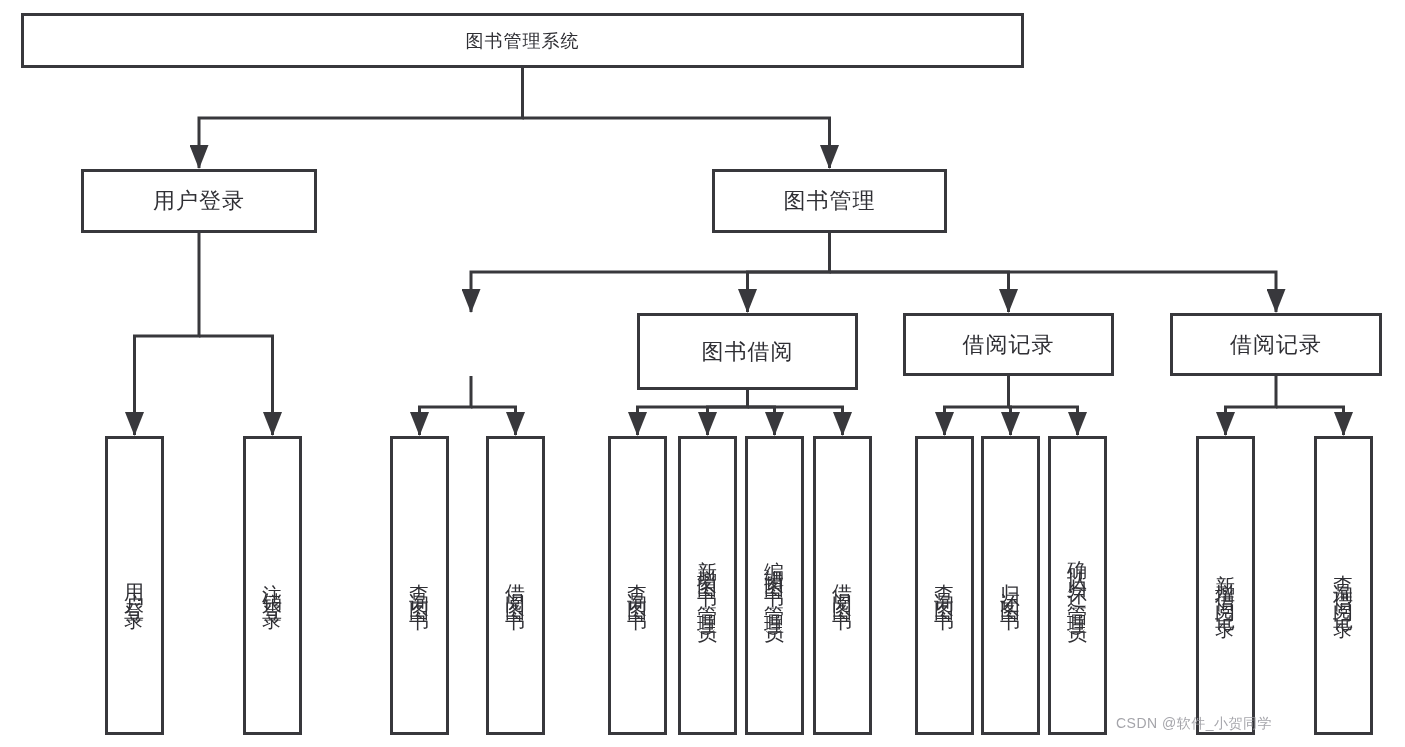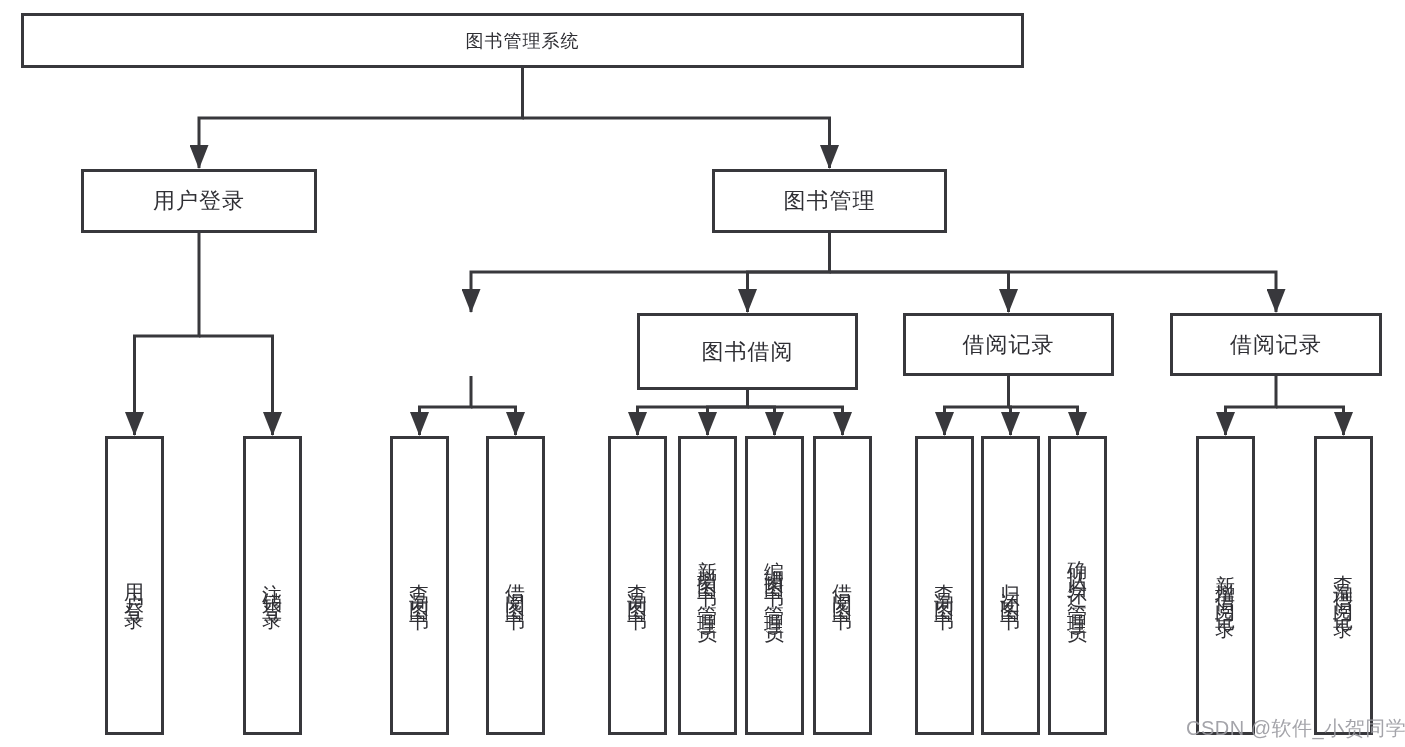--- a/index.html
+++ b/index.html
@@ -26,22 +26,22 @@
   .v-node .vtext{
     writing-mode:vertical-rl;
     text-orientation:mixed;
     font-size:20px;
     letter-spacing:9px;
     line-height:1.1;
     white-space:nowrap;
   }
   .watermark{
     position:absolute;
-    left:1186px;top:715px;
-    font-size:20px;
+    left:1116px;top:715px;
+    font-size:14px;
     color:#9b9ba1;
     opacity:.9;
     white-space:nowrap;
     z-index:5;
     letter-spacing:0.5px;
   }
 </style>
 </head>
 <body>
 

